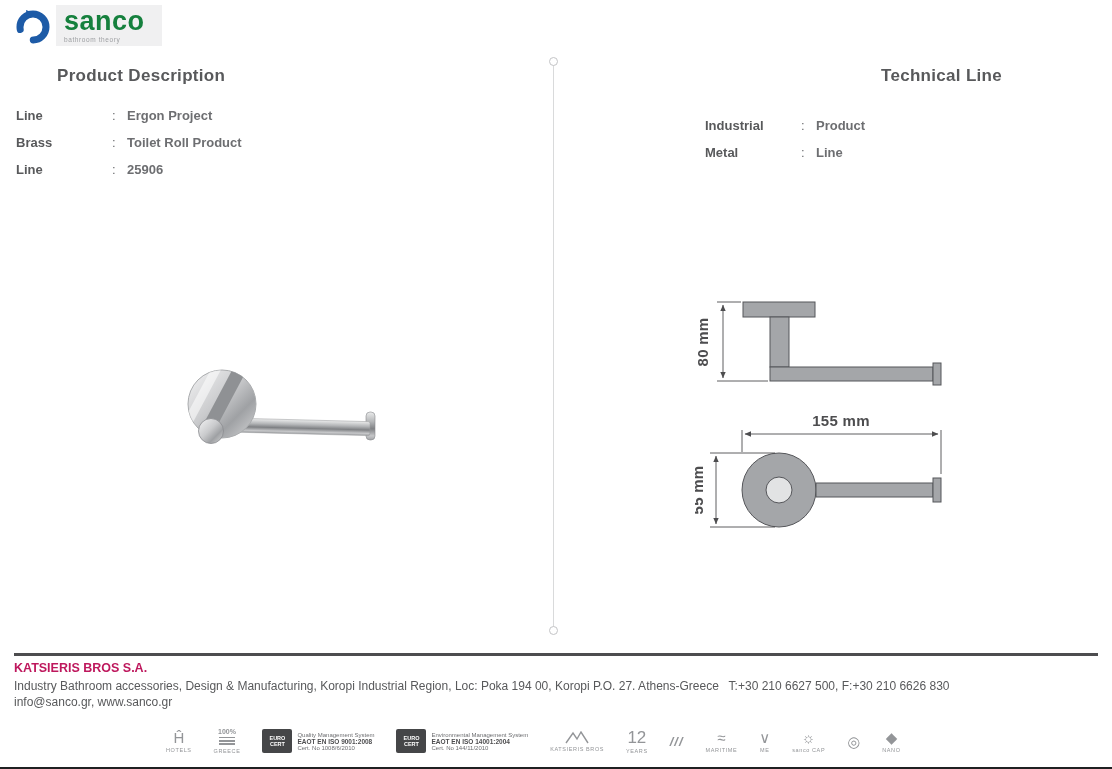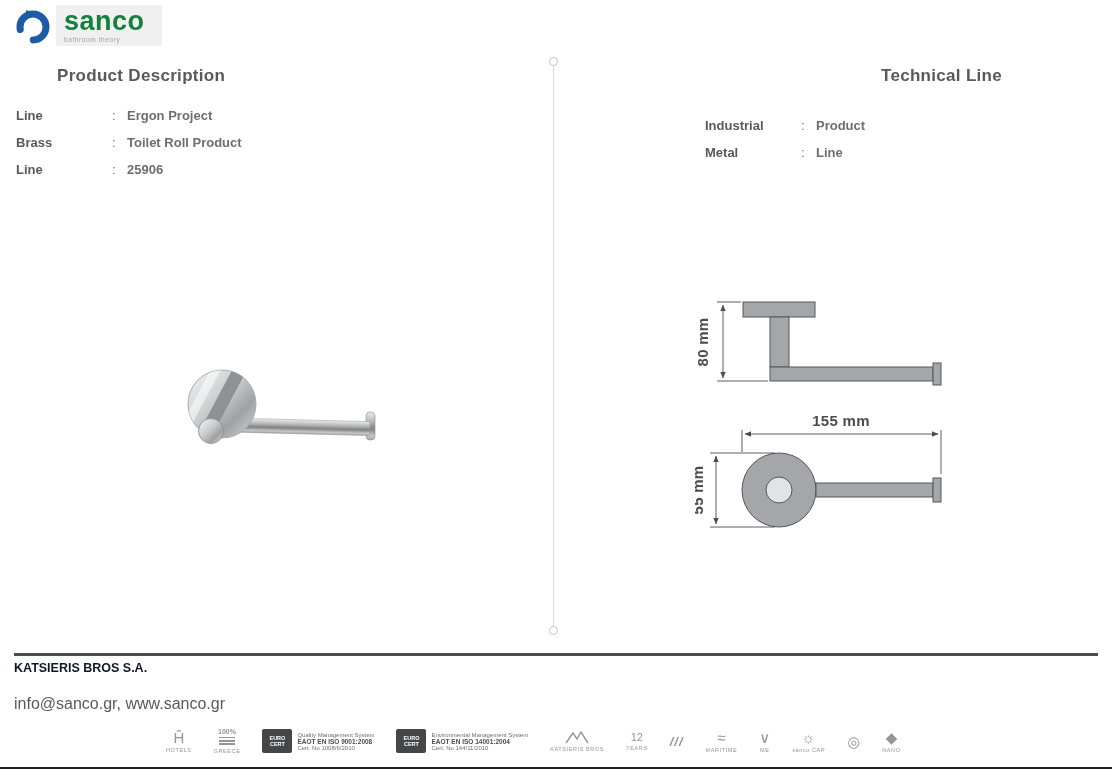--- a/index.html
+++ b/index.html
@@ -29,29 +29,29 @@
   .divider{position:absolute;left:553px;top:65px;width:1px;height:562px;background:#d9dadb;}
   .divider-dot{position:absolute;left:-4px;width:7px;height:7px;border:1px solid #c3c4c6;border-radius:50%;background:#fff;}
   .divider-dot.top{top:-8px;}
   .divider-dot.bottom{bottom:-8px;}
   
   .product-photo{position:absolute;left:18px;top:230px;}
   .tech-drawing{position:absolute;left:695px;top:292px;}
   .dim{font:700 15px "Liberation Sans", sans-serif;fill:#4d4d4f;letter-spacing:.3px;}
   
   .footer-rule{position:absolute;left:14px;top:653px;width:1084px;height:3px;background:#4d4d4f;}
-  .footer-company{position:absolute;left:14px;top:661px;font-size:12.5px;font-weight:700;color:#0f172a;}
+  .footer-company{position:absolute;left:14px;top:661px;font-size:12.5px;font-weight:700;color:#be185d;}
   .footer-address{position:absolute;left:14px;top:679px;font-size:12px;color:#58595b;white-space:pre;}
-  .footer-web{position:absolute;left:14px;top:695px;font-size:16px;color:#58595b;}
+  .footer-web{position:absolute;left:14px;top:695px;font-size:12px;color:#58595b;}
   
   .badges{position:absolute;left:166px;top:716px;height:50px;display:flex;align-items:center;gap:22px;color:#939598;}
   .badge{display:flex;flex-direction:column;align-items:center;gap:2px;text-align:center;}
   .b-glyph{font-size:15px;line-height:1;color:#939598;}
   .b-label{font-size:5.5px;letter-spacing:.6px;color:#939598;white-space:nowrap;}
-  .b-num{font-size:11px;line-height:1;color:#939598;font-weight:400;}
+  .b-num{font-size:17px;line-height:1;color:#939598;font-weight:400;}
   .badge.cert{flex-direction:row;align-items:center;gap:5px;text-align:left;}
   .cert-box{width:30px;height:24px;background:#454648;color:#ffffff;font-size:5.5px;font-weight:700;
     display:flex;align-items:center;justify-content:center;text-align:center;line-height:1.15;
     border-radius:2px;padding:1px;box-sizing:border-box;}
   .cert-text span{display:block;white-space:nowrap;}
   .ct1{font-size:6px;color:#6d6e71;}
   .ct2{font-size:6.5px;font-weight:700;color:#4d4d4f;}
   .ct3{font-size:6px;color:#6d6e71;}
   .stripes{width:16px;height:9px;background:repeating-linear-gradient(#939598 0 1.5px, transparent 1.5px 3.2px);}
   .b-pct{font-size:7px;font-weight:700;line-height:1;color:#939598;}
@@ -176,20 +176,21 @@
     <g stroke="#4d4d4f" stroke-width="0.9">
       <line x1="80" y1="161" x2="15" y2="161"></line>
       <line x1="80" y1="235" x2="15" y2="235"></line>
       <line x1="21" y1="164" x2="21" y2="232" marker-start="url(#arrow)" marker-end="url(#arrow)"></line>
     </g>
     <text x="8" y="198" transform="rotate(-90 8 198)" text-anchor="middle" class="dim">55 mm</text>
   </svg>
 
   <div class="footer-rule"></div>
   <div class="footer-company">KATSIERIS BROS S.A.</div>
+  <div class="footer-address">Industry Bathroom accessories, Design &amp; Manufacturing, Koropi Industrial Region, Loc: Poka 194 00, Koropi P.O. 27. Athens-Greece   T:+30 210 6627 500, F:+30 210 6626 830</div>
   <div class="footer-web">info@sanco.gr, www.sanco.gr</div>
 
   <div class="badges">
 
     <div class="badge">
       <span class="b-glyph">Ĥ</span>
       <span class="b-label">HOTELS</span>
     </div>
 
     <div class="badge">

